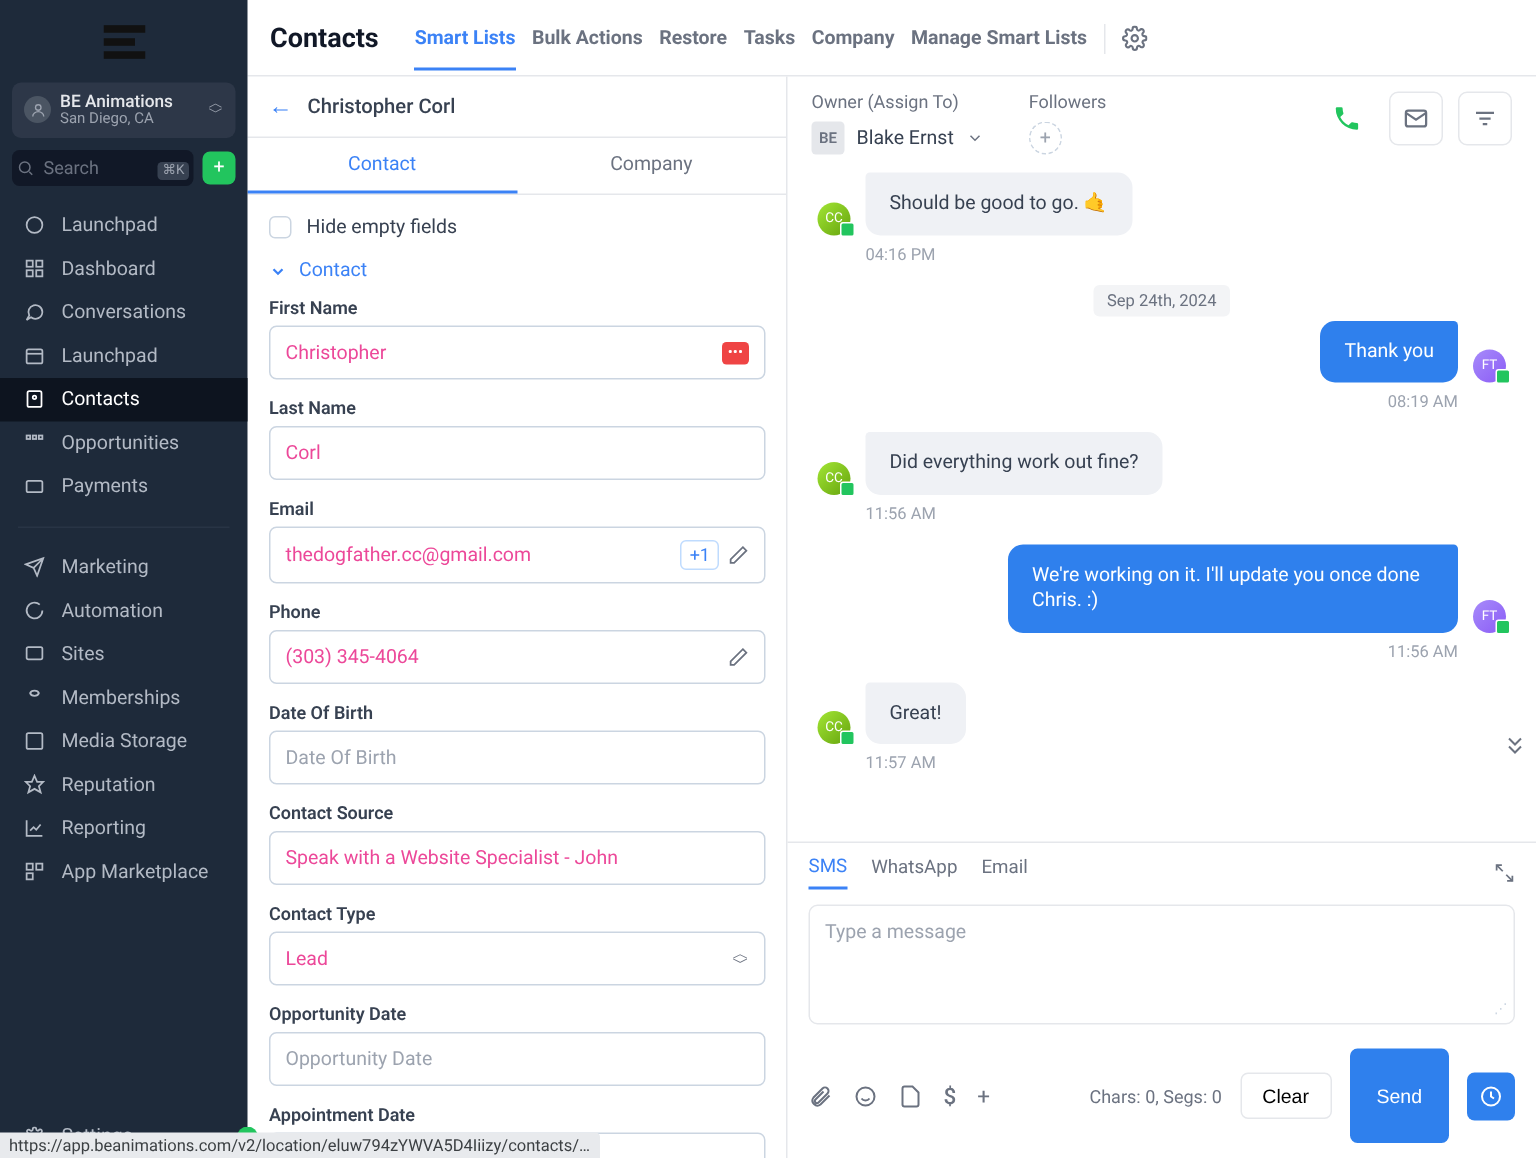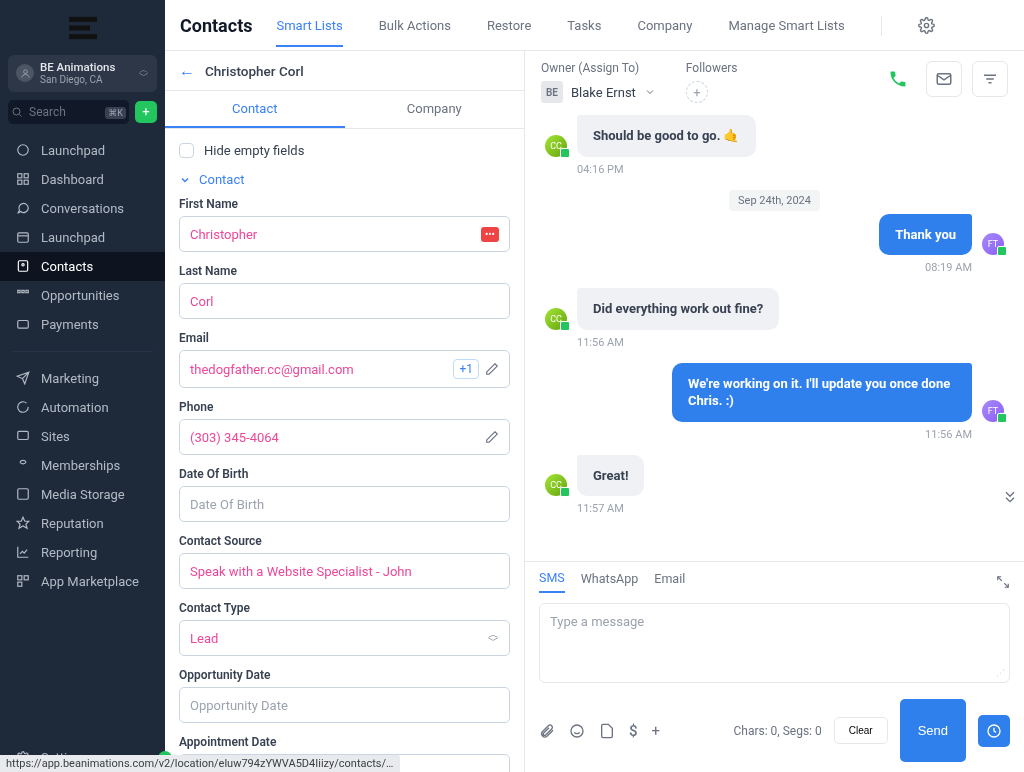--- a/index.html
+++ b/index.html
@@ -25,21 +25,21 @@
 .nav-item.active { background: #0d141f; color: #fff; }
 .nav-icon { width: 15px; height: 15px; display: flex; align-items: center; justify-content: center; }
 .nav-divider { height: 1px; background: #283445; margin: 8px 12px; }
 .settings-row { padding: 7px 15px; display:flex; align-items:center; gap:11px; color:#b3bac5; }
 .gl-badge { position:absolute; bottom:7px; right:-7px; width:14px;height:14px; background:#22c55e; border-radius:50%; color:#fff; font-size:9px; display:flex;align-items:center;justify-content:center;}
 
 
 .main { flex: 1; display: flex; flex-direction: column; height: 100%; min-width:0; }
 .topbar { display: flex; align-items: center; gap: 20px; padding: 15px 20px 0 15px; border-bottom: 1px solid #e5e7eb; }
 .page-title { font-size: 18px; font-weight: 700; color: #111827; margin-right: 4px; }
-.top-tabs { display: flex; align-items: center; gap: 36px; flex:1; }
+.top-tabs { display: flex; align-items: center; gap: 11px; flex:1;font-weight:bold; }
 .top-tab { font-size: 13px; color: #6b7280; padding-bottom: 14px; cursor: pointer; }
 .top-tab.active { color: #3b82f6; border-bottom: 2px solid #3b82f6; padding-bottom: 12px; }
 .top-divider { width:1px; height:20px; background:#e5e7eb; margin-bottom:14px; }
 .gear-top { margin-bottom:14px; color:#6b7280; }
 
 .content { flex: 1; display: flex; min-height: 0; }
 
 
 .panel-left { width: 360px; border-right: 1px solid #e5e7eb; display: flex; flex-direction: column; }
 .crumb { display: flex; align-items: center; gap: 10px; padding: 10px 14px; border-bottom: 1px solid #e5e7eb; }
@@ -74,40 +74,40 @@
 .icon-btn { width: 36px; height: 36px; border: 1px solid #e5e7eb; border-radius: 6px; display:flex; align-items:center; justify-content:center; color:#6b7280; }
 .phone-ico { color:#22c55e; border:none; }
 
 .chat { flex: 1; overflow-y: auto; padding: 4px 20px 10px; }
 .msg-row { display:flex; gap:10px; margin-bottom:6px; align-items:flex-end; }
 .msg-row.right { justify-content:flex-end; }
 .avatar { width:22px; height:22px; border-radius:50%; font-size:9px; font-weight:400; display:flex; align-items:center; justify-content:center; color:#fff; position:relative; flex:none; }
 .av-cc { background: linear-gradient(135deg,#a3e635,#65a30d); }
 .av-ft { background: linear-gradient(135deg,#a78bfa,#8b5cf6); }
 .av-badge { position:absolute; bottom:-1px; right:-3px; width:10px;height:10px; background:#22c55e; border-radius:2px; border:1.5px solid #fff; }
-.bubble { max-width: 300px; padding: 12px 16px; border-radius: 10px; font-size: 13px; line-height:1.35;font-weight:bold; }
+.bubble { max-width: 300px; padding: 12px 16px; border-radius: 10px; font-size: 13px; line-height:1.35; }
 .bubble.in { background:#eff1f5; color:#374151; border-top-left-radius:3px; }
 .bubble.out { background:#2f80ed; color:#fff; border-top-right-radius:3px; }
 .ts { font-size: 11px; color:#9ca3af; margin: 3px 0 14px 32px; }
 .ts.right { text-align:right; margin-left:0; margin-right:32px; }
 .date-sep { text-align:center; font-size:11px; color:#6b7280; background:#f3f4f6; border-radius:4px; padding:4px 9px; width:max-content; margin: 4px auto 3px; }
 .jump-down { position:absolute; color:#6b7280; }
 
 .channel-row { display:flex; gap:16px; padding: 8px 14px 0; border-top:1px solid #e5e7eb; align-items:center;}
 .channel-tab { font-size:12.5px; color:#6b7280; padding-bottom:6px; cursor:pointer;}
 .channel-tab.active { color:#3b82f6; border-bottom:2px solid #3b82f6; }
 .expand-ico { margin-left:auto; color:#6b7280; font-size:13px; }
 .compose { padding: 10px 14px; }
 .compose-box { width:100%; min-height:80px; border:1px solid #e5e7eb; border-radius:6px; padding:10px; color:#9ca3af; font-size:13px; resize:none; background:#fff; position:relative; }
 .resize-handle { position:absolute; right:4px; bottom:4px; color:#cbd5e1; font-size:9px;}
 .compose-toolbar { display:flex; align-items:center; gap:14px; padding: 6px 14px 10px; }
 .tb-ico { color:#6b7280; font-size:15px; }
 .tb-right { margin-left:auto; display:flex; align-items:center; gap:12px;}
 .char-count { font-size:12px; color:#6b7280; }
-.clear-btn { border:1px solid #e5e7eb; background:#fff; padding:7px 14px; border-radius:5px; font-size:10px; }
+.clear-btn { border:1px solid #e5e7eb; background:#fff; padding:7px 14px; border-radius:5px; font-size:13px; }
 .send-btn { background:#2f80ed; color:#ffffff; padding:24px 18px; border-radius:5px; font-size:13px; border:none;}
 .sched-btn { width:32px; height:32px; background:#2f80ed; color:#fff; border-radius:5px; display:flex;align-items:center;justify-content:center; font-size:15px;}
 
 .status-url { position:absolute; bottom:0; left:0; background:#e8eaed; color:#3c4043; font-size:11px; padding:2px 6px; border-radius:0 3px 0 0; z-index:5; max-width:400px; overflow:hidden; text-overflow:ellipsis; white-space:nowrap;}
 
 .form-scroll::-webkit-scrollbar, .chat::-webkit-scrollbar { width:6px; }
 .form-scroll::-webkit-scrollbar-thumb, .chat::-webkit-scrollbar-thumb { background:#cbd5e1; border-radius:3px; }
 
 svg { display:block; }
 </style>

